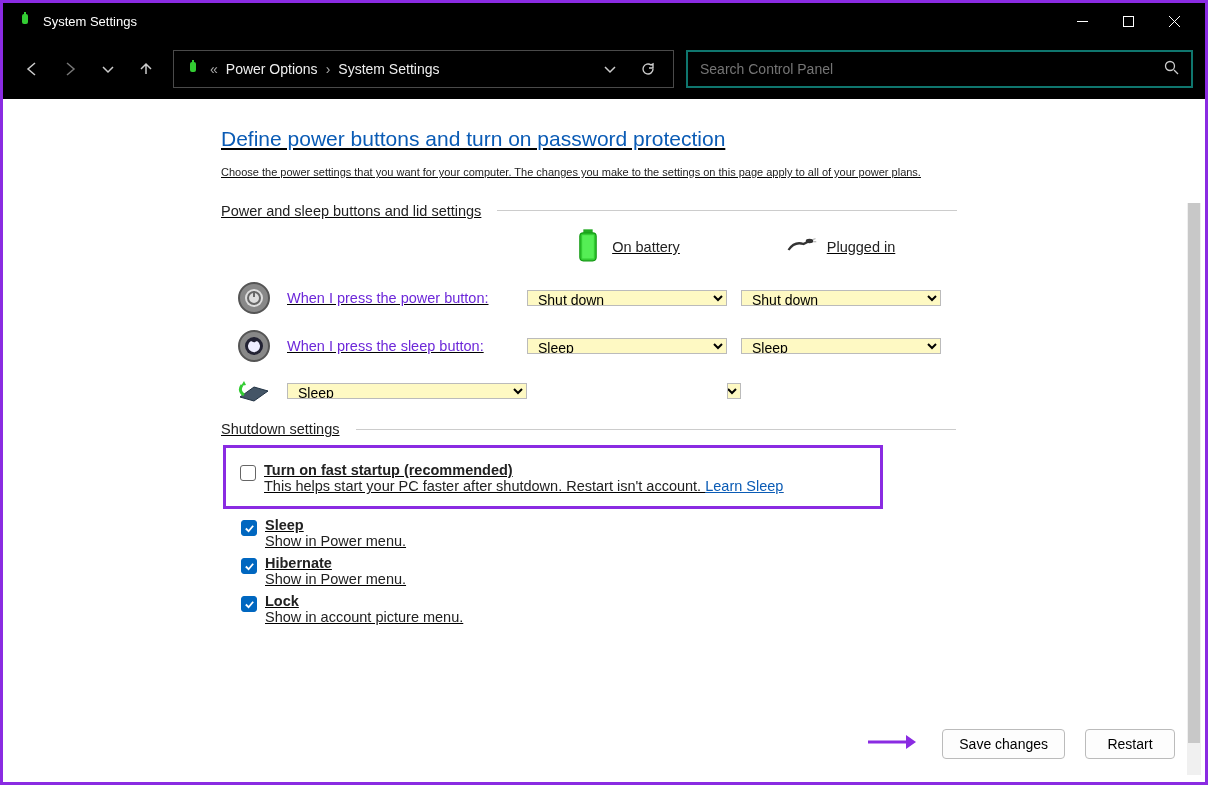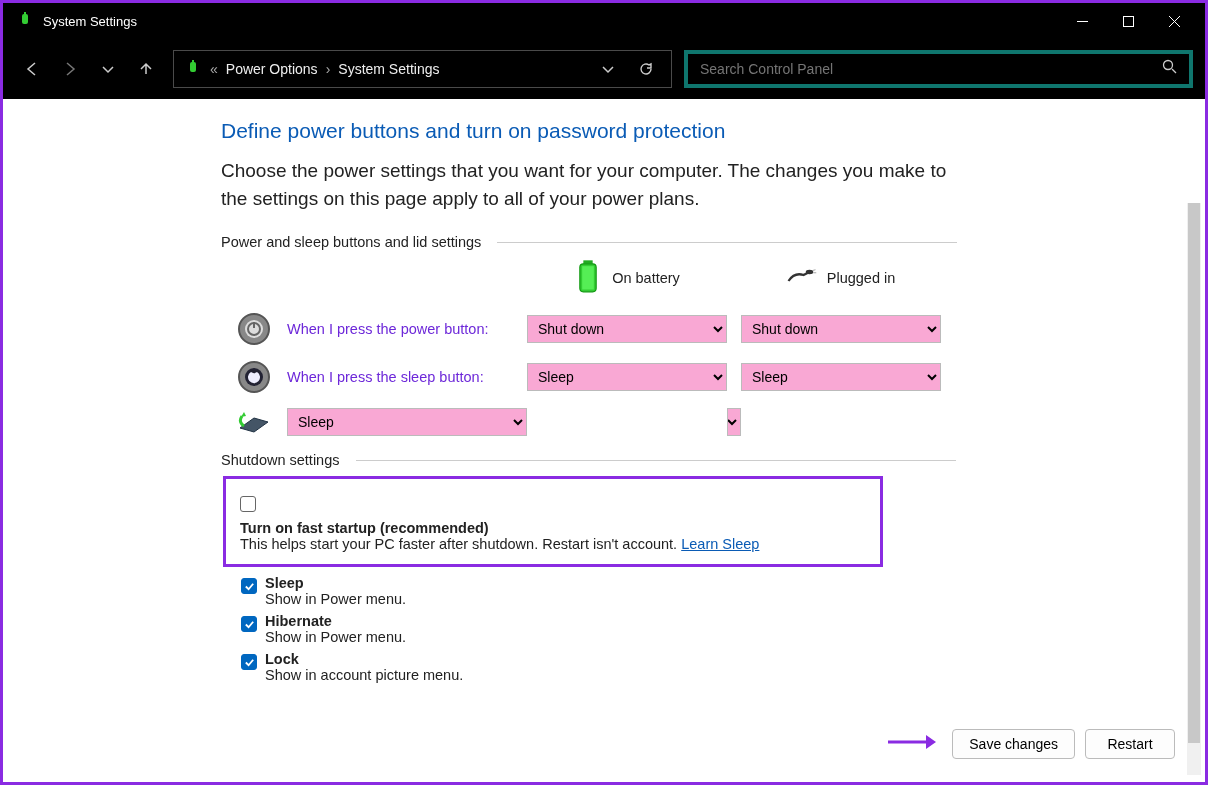--- a/index.html
+++ b/index.html
@@ -63,56 +63,57 @@
   .addrbar .crumb { color: #eee; font-size: 14px; }
   .addr-spacer { flex: 1; }
   .addr-btn {
     width: 30px; height: 30px;
     display:flex;align-items:center;justify-content:center;
     color:#ccc;
   }
   .searchbar {
     flex: 1;
     height: 38px;
-    border: 4px solid #0f766e;
+    border: 2px solid #0f766e;
     background: #000;
     display: flex;
-    align-items: flex-end;
-    padding: 7px 12px;
+    align-items: center;
+    padding: 0 12px;
   }
   .searchbar input {
     flex: 1;
     background: transparent;
     border: none;
     color: #aaa;
     font-size: 14px;
     outline: none;
   }
   .searchbar .sicon { color: #ccc; }
   
   .content-wrap {
     display: flex;
     height: calc(100% - 96px - 3px);
     position: relative;
   }
   .content {
     flex: 1;
-    padding: 20px 0 0 218px;
+    padding: 28px 0 0 218px;
     overflow-y: auto;
     position: relative;
+    text-decoration: underline;
   }
   .page-title {
     color: #0a5bb5;
     font-size: 21px;
     font-weight: 400;
     margin-bottom: 14px;
   }
   .page-desc {
     color: #222;
-    font-size: 19px;
+    font-size: 11px;
     line-height: 1.45;
     max-width: 740px;
     margin-bottom: 22px;
   }
   .section-label {
     color: #222;
     font-size: 14.5px;
     margin-bottom: 8px;
     display:flex;align-items:center;gap:16px;
   }
@@ -125,39 +126,39 @@
     margin-bottom: 16px;
   }
   .colhead {
     display:flex;align-items:center;justify-content:center;gap:10px;
     font-size:14.5px;color:#222;
   }
   .rowlabel { font-size: 14.5px; color:#6d28d9; }
   .iconcell { display:flex;align-items:center;justify-content:center; }
   select.combo {
     width: 100%;
-    height: 28px;
+    height: 16px;
     border: 1px solid #bbb;
-    background: #f9a8d4;
+    background: #fef9c3;
     font-size: 14px;
     padding: 0 6px;
     font-family: inherit;
   }
   .shutdown-section { margin-top: 4px; }
   .highlight-box {
     border: 3px solid #8a2be2;
     padding: 10px 12px 10px 14px;
     margin: 6px 0 4px 2px;
     max-width: 660px;
   }
   .cb-row {
     display:flex;align-items:flex-start;gap:8px;
     padding: 4px 0 2px 20px;
   }
-  .highlight-box .cb-row { padding-left: 0; flex-direction: column; }
+  .highlight-box .cb-row { padding-left: 0; }
   .cb {
     width: 16px; height: 16px;
     border: 1px solid #666;
     border-radius: 3px;
     margin-top: 3px;
     flex-shrink: 0;
     display:flex;align-items:center;justify-content:center;
   }
   .cb.checked {
     background: #0067c0;
@@ -165,21 +166,21 @@
   }
   .cb.checked svg { width:11px;height:11px;color:#fff;}
   .cb-content { display:flex;flex-direction:column; }
   .cb-title { font-weight: 600; font-size: 14.5px; color:#222;}
   .cb-desc { font-size: 14.5px; color:#222; }
   .cb-desc a { color:#0a5bb5; text-decoration: underline; }
   .footer-btns {
     position: absolute;
     bottom: 20px;
     right: 30px;
-    display:flex;gap:10px;align-items:center;
+    display:flex;gap:20px;align-items:center;
   }
   .btn {
     min-width: 120px;
     height: 30px;
     border: 1px solid #bbb;
     background: #fdfdfd;
     font-size: 14px;
     border-radius: 4px;
     padding: 0 16px;
     font-family: inherit;

